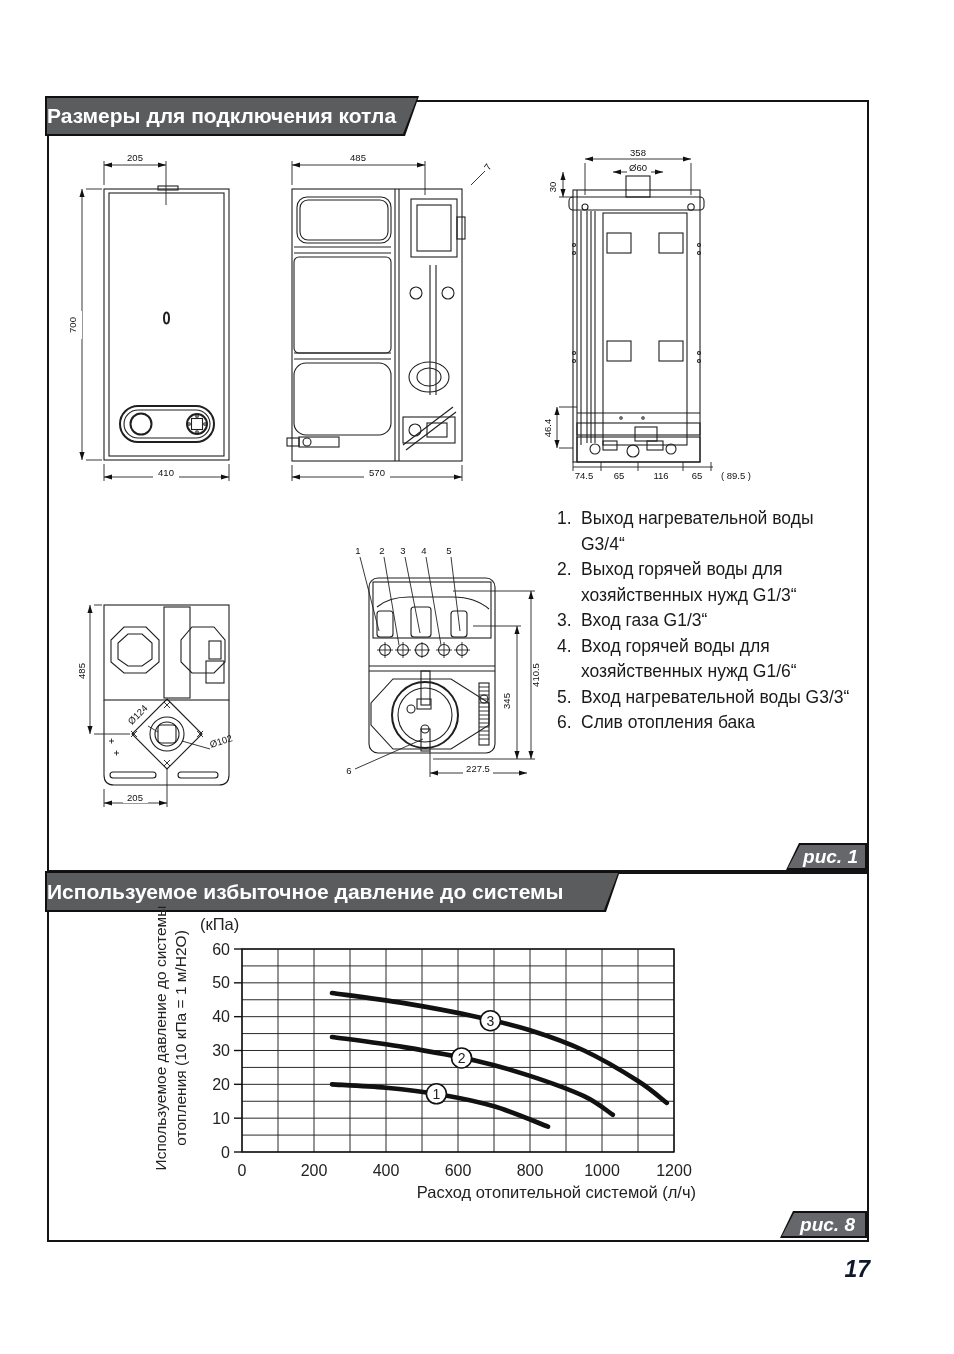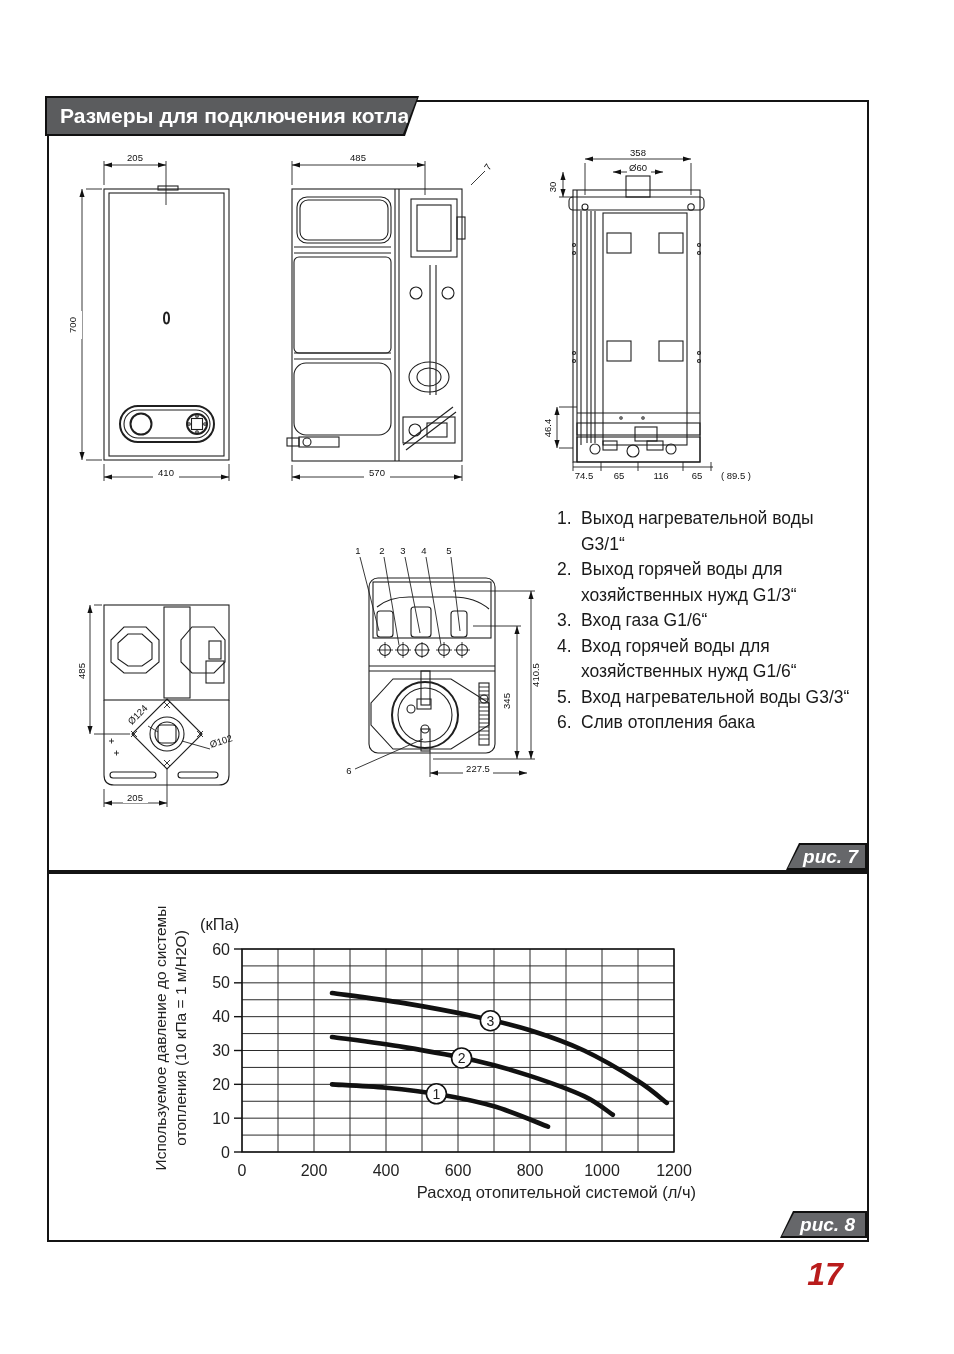--- a/index.html
+++ b/index.html
@@ -1,40 +1,40 @@
 <!DOCTYPE html>
 <html style="--header_bg: #5b5c5e; --tab_bg: #66676a; --line: #1f1f1f;"><head>
 <meta charset="utf-8">
 <style>
   html,body{margin:0;padding:0;background:#fff;}
   .page{position:relative;width:954px;height:1354px;background:#fff;overflow:hidden;
         font-family:"Liberation Sans","DejaVu Sans",sans-serif;color:#111;}
   .box{position:absolute;border:2px solid #141414;background:#fff;}
   .hdr{position:absolute;background:#101010;}
   .hdr .inner{position:absolute;top:2px;left:2px;right:2px;bottom:2px;background:var(--header_bg,#5b5c5e);
-        color:#fff;font-weight:bold;display:flex;align-items:center;padding-left:13px;box-sizing:border-box;}
+        color:#fff;font-weight:bold;display:flex;align-items:center;box-sizing:border-box;}
   .hdr,.hdr .inner{clip-path:polygon(0 0,100% 0,calc(100% - 14px) 100%,0 100%);}
   .figtab{position:absolute;background:#101010;clip-path:polygon(13px 0,100% 0,100% 100%,0 100%);}
   .figtab .inner{position:absolute;top:2px;left:2px;right:2px;bottom:2px;background:var(--tab_bg,#66676a);
         clip-path:polygon(12px 0,100% 0,100% 100%,0 100%);color:#fff;font-weight:bold;font-style:italic;
         font-size:19px;display:flex;align-items:center;justify-content:center;padding-left:8px;}
   .h1t{font-size:21px;}
   .h2t{font-size:21px;}
   svg.draw{position:absolute;}
   .ln{fill:none;stroke:#1f1f1f;stroke-width:1.1;}
   .lnb{fill:none;stroke:#1f1f1f;stroke-width:2;}
   .dim{fill:none;stroke:#222;stroke-width:0.9;}
   .dt{font-size:9.5px;fill:#111;font-family:"Liberation Sans",sans-serif;}
   .wp{fill:#fff;stroke:none;}
   .conn-list{position:absolute;left:557px;top:506px;width:305px;font-size:17.5px;line-height:25.5px;color:#1a1a1a;}
   .conn-item{display:flex;}
   .conn-num{width:24px;flex:none;}
   .conn-text{flex:1;}
-  .pagenum{position:absolute;left:780px;top:1256px;width:90px;text-align:center;
-        font-size:32px;font-weight:bold;font-style:italic;color:#b91c1c;}
+  .pagenum{position:absolute;left:780px;top:1256px;width:90px;text-align:right;
+        font-size:23px;font-weight:bold;font-style:italic;color:#0f172a;}
   .ct{font-family:"Liberation Sans",sans-serif;fill:#222;}
 </style>
 </head>
 <body>
 
 <div class="page">
 
   <div class="box" style="left:47px;top:100px;width:818px;height:768px;"></div>
 
   <div class="hdr" style="left:45px;top:96px;width:374px;height:40px;">
@@ -306,50 +306,53 @@
       <line class="dim" x1="97" y1="218" x2="97" y2="244"></line>
       <line class="dim" x1="97" y1="240" x2="194" y2="240" marker-start="url(#arrE)" marker-end="url(#arrE)"></line>
       <rect class="wp" x="130" y="231" width="30" height="10"></rect>
       <text class="dt" x="145" y="239" text-anchor="middle">227.5</text>
     </g>
   </svg>
 
   <div class="conn-list">
     <div class="conn-item">
       <span class="conn-num">1.</span>
-      <span class="conn-text">Выход нагревательной воды G3/1“</span>
+      <span class="conn-text">Выход нагревательной воды G3/4“</span>
     </div>
     <div class="conn-item">
       <span class="conn-num">2.</span>
       <span class="conn-text">Выход горячей воды для хозяйственных нужд G1/3“</span>
     </div>
     <div class="conn-item">
       <span class="conn-num">3.</span>
-      <span class="conn-text">Вход газа G1/6“</span>
+      <span class="conn-text">Вход газа G1/3“</span>
     </div>
     <div class="conn-item">
       <span class="conn-num">4.</span>
       <span class="conn-text">Вход горячей воды для хозяйственных нужд G1/6“</span>
     </div>
     <div class="conn-item">
       <span class="conn-num">5.</span>
       <span class="conn-text">Вход нагревательной воды G3/3“</span>
     </div>
     <div class="conn-item">
       <span class="conn-num">6.</span>
       <span class="conn-text">Слив отопления бака</span>
     </div>
   </div>
 
   <div class="figtab" style="left:786px;top:843px;width:81px;height:27px;">
-    <div class="inner">рис. 7</div>
+    <div class="inner">рис. 1</div>
   </div>
 
   <div class="box" style="left:47px;top:872px;width:818px;height:366px;"></div>
 
+  <div class="hdr" style="left:45px;top:871px;width:575px;height:41px;">
+    <div class="inner h2t">Используемое избыточное давление до системы</div>
+  </div>
 
   <svg id="chart-svg" class="draw" style="left:150px;top:898px;" width="640" height="318" viewBox="0 0 640 318">
       <line x1="92" y1="254" x2="92" y2="51" stroke="#2a2a2a" stroke-width="1"></line>
       <line x1="128" y1="254" x2="128" y2="51" stroke="#2a2a2a" stroke-width="1"></line>
       <line x1="164" y1="254" x2="164" y2="51" stroke="#2a2a2a" stroke-width="1"></line>
       <line x1="200" y1="254" x2="200" y2="51" stroke="#2a2a2a" stroke-width="1"></line>
       <line x1="236" y1="254" x2="236" y2="51" stroke="#2a2a2a" stroke-width="1"></line>
       <line x1="272" y1="254" x2="272" y2="51" stroke="#2a2a2a" stroke-width="1"></line>
       <line x1="308" y1="254" x2="308" y2="51" stroke="#2a2a2a" stroke-width="1"></line>
       <line x1="344" y1="254" x2="344" y2="51" stroke="#2a2a2a" stroke-width="1"></line>

